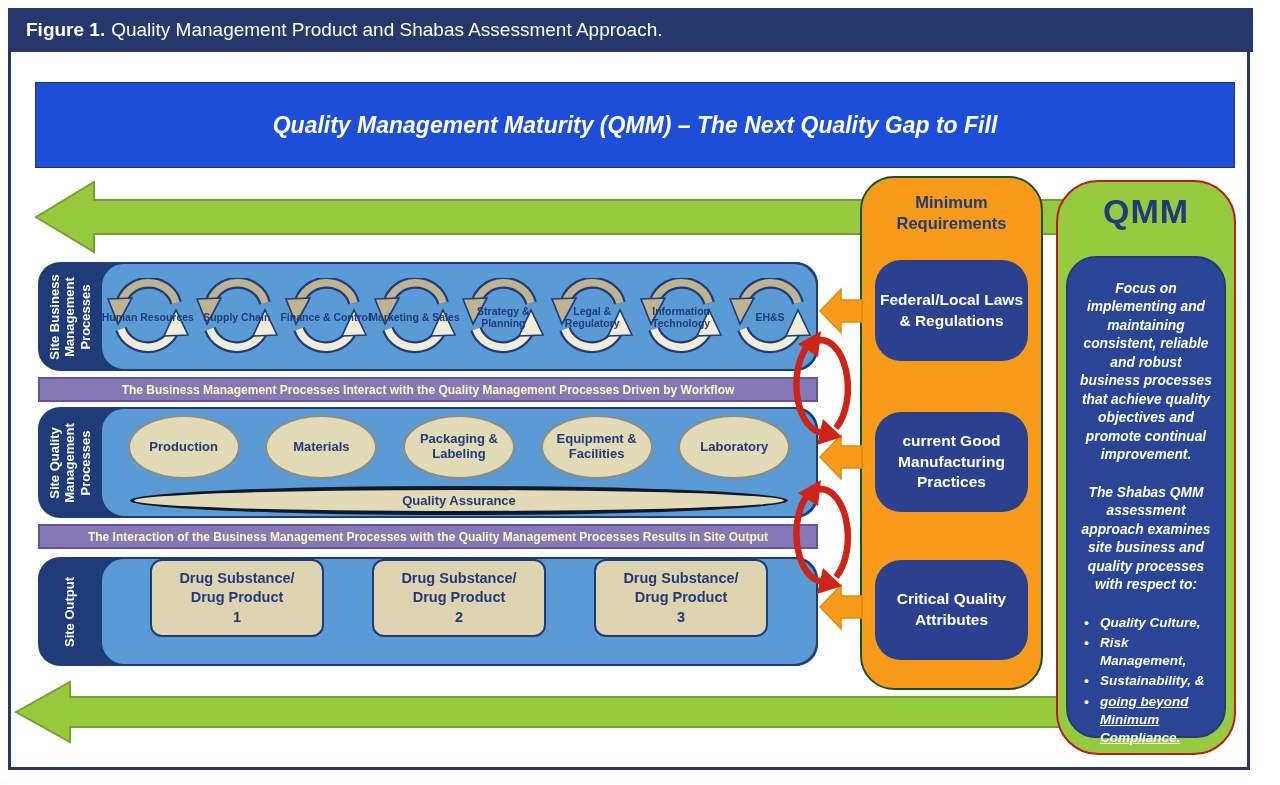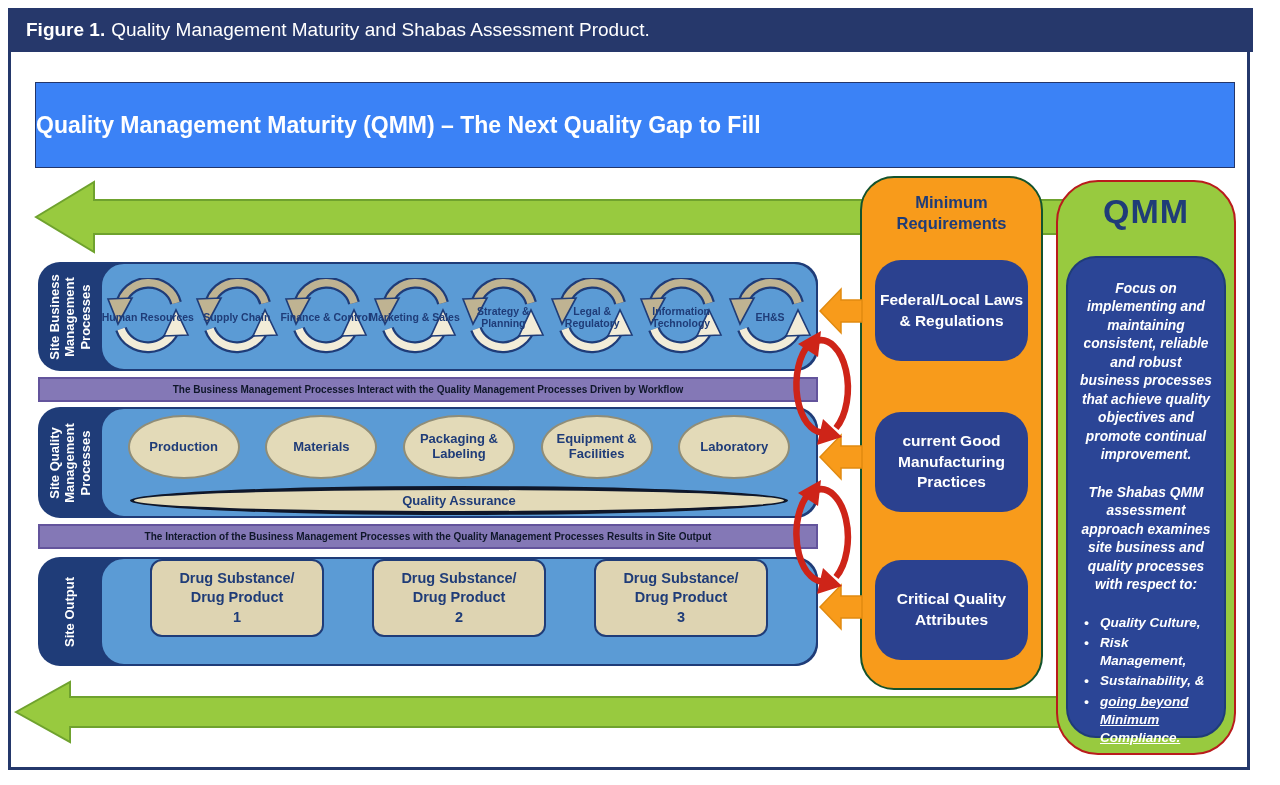--- a/index.html
+++ b/index.html
@@ -2,22 +2,22 @@
 <html><head>
 <meta charset="utf-8">
 <style>
   html,body{margin:0;padding:0;background:#fff;}
   .page{position:relative;width:1280px;height:785px;background:#fff;overflow:hidden;
         font-family:"Liberation Sans",sans-serif;}
   .frame{position:absolute;left:8px;top:8px;width:1242px;height:762px;border:3px solid #24386b;box-sizing:border-box;background:#fff;}
   .title-bar{position:absolute;left:8px;top:8px;width:1245px;height:44px;background:#26386b;
              display:flex;align-items:center;padding-left:18px;box-sizing:border-box;color:#fff;font-size:19px;z-index:4;}
   .title-bar .b{font-weight:bold;margin-right:6px;}
-  .banner{position:absolute;left:35px;top:82px;width:1200px;height:86px;background:#3b82f6;border:1px solid #22356b;
-          display:flex;align-items:center;color:#fff;font-weight:bold;font-size:23px;z-index:2;box-sizing:border-box;}
+  .banner{position:absolute;left:35px;top:82px;width:1200px;height:86px;background:#1d4ed8;border:1px solid #22356b;
+          display:flex;align-items:center;justify-content:center;color:#fff;font-weight:bold;font-size:23px;z-index:2;box-sizing:border-box;font-style:italic;}
   svg.layer{position:absolute;left:0;top:0;width:1280px;height:785px;}
   #bg-arrows{z-index:1;} #fg-arrows{z-index:3;}
   
   .prow{position:absolute;left:38px;width:780px;background:#1f3c78;border-radius:22px;z-index:2;}
   .prow .inner{position:absolute;left:62px;top:0;right:0;bottom:0;background:#5b9bd5;border:2.5px solid #1f3c78;
                border-radius:24px;box-sizing:border-box;}
   .vlabel{position:absolute;display:flex;align-items:center;justify-content:center;text-align:center;
           transform:rotate(-90deg);white-space:pre-line;color:#fff;font-weight:bold;font-size:13px;line-height:1.2;}
   .row1{top:262px;height:109px;} .row2{top:407px;height:111px;} .row3{top:557px;height:109px;}
   .vl1{width:109px;height:62px;left:-23.5px;top:23.5px;}
@@ -33,21 +33,21 @@
             display:flex;align-items:center;justify-content:center;text-align:center;
             color:#1f3c78;font-weight:bold;font-size:13px;line-height:1.15;box-sizing:border-box;}
   .qa-ellipse{position:absolute;left:28px;right:28px;top:77px;height:29px;background:#e3dab8;border:4px solid #0f172a;
               border-radius:50%;display:flex;align-items:center;justify-content:center;color:#1f3c78;
               font-weight:bold;font-size:13px;box-sizing:border-box;}
   .drug-strip{position:absolute;inset:0;display:flex;justify-content:space-evenly;align-items:flex-start;}
   .drug-box{width:174px;height:78px;background:#ded4b2;border:2px solid #1f3c78;border-radius:12px;
             display:flex;align-items:center;justify-content:center;text-align:center;white-space:pre-line;
             color:#1f3c78;font-weight:bold;font-size:14.5px;line-height:1.35;box-sizing:border-box;}
   .connector{position:absolute;left:38px;width:780px;height:25px;background:#8478b6;border:2px solid #63549c;
-             display:flex;align-items:center;justify-content:center;color:#0f172a;font-weight:bold;font-size:10px;
+             display:flex;align-items:center;justify-content:center;color:#fef9c3;font-weight:bold;font-size:12px;
              z-index:2;box-sizing:border-box;}
   .conn1{top:377px;} .conn2{top:524px;}
   
   .mr-col{position:absolute;left:860px;top:176px;width:183px;height:514px;background:#f89b1b;border:2px solid #14532d;
           border-radius:34px;z-index:2;box-sizing:border-box;}
   .mr-title{margin-top:14px;text-align:center;color:#1f3c78;font-weight:bold;font-size:16.5px;line-height:1.3;padding:0 14px;}
   .mr-box{position:absolute;left:13px;right:13px;background:#2b418f;border-radius:26px;color:#fff;font-weight:bold;
           font-size:15.5px;line-height:1.35;display:flex;align-items:center;justify-content:center;text-align:center;padding:0 5px;box-sizing:border-box;}
   
   .qmm-col{position:absolute;left:1056px;top:180px;width:180px;height:575px;background:#98ca3f;border:2px solid #b91c1c;
@@ -61,21 +61,21 @@
   .qb .u{text-decoration:underline;}
 </style>
 </head>
 <body>
 
 <div class="page">
   <div class="frame"></div>
 
   <div class="title-bar">
     <span class="b">Figure 1.</span>
-    <span>Quality Management Maturity and Shabas Assessment Product.</span>
+    <span>Quality Management Product and Shabas Assessment Approach.</span>
   </div>
 
   <div class="banner">
     <span>Quality Management Maturity (QMM)  – The Next Quality Gap to Fill</span>
   </div>
 
   <svg class="layer" id="bg-arrows">
     <polygon points="36,217 94,182 94,200 1077,200 1077,234 94,234 94,252" fill="#98ca3f" stroke="#6fa22e" stroke-width="2"></polygon>
     <polygon points="16,712 70,682 70,697 1080,697 1080,727 70,727 70,742" fill="#98ca3f" stroke="#6fa22e" stroke-width="2"></polygon>
   </svg>

